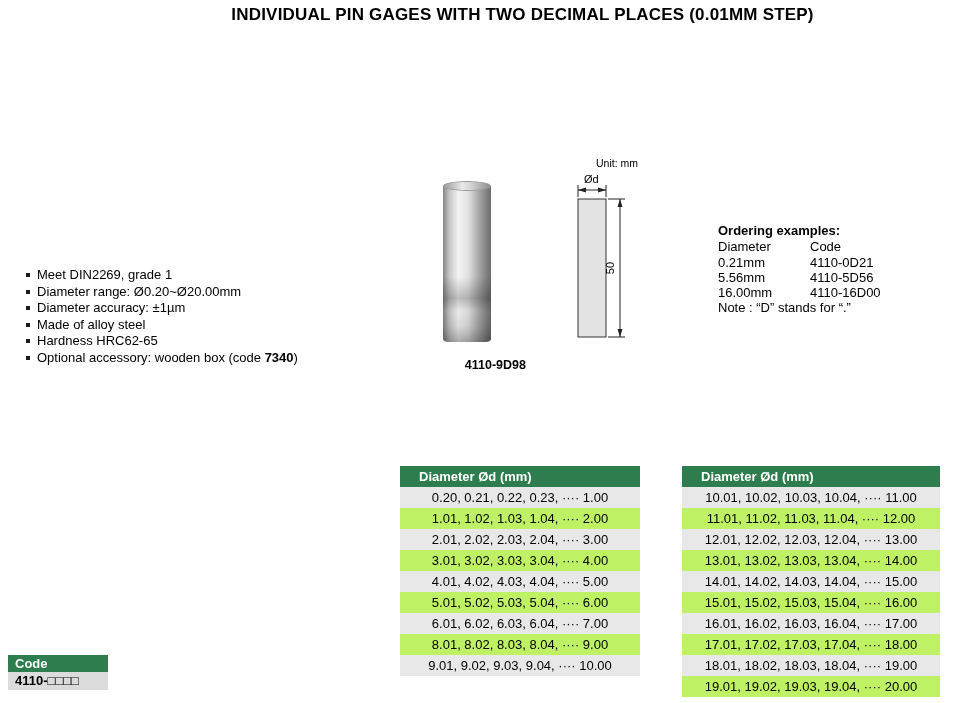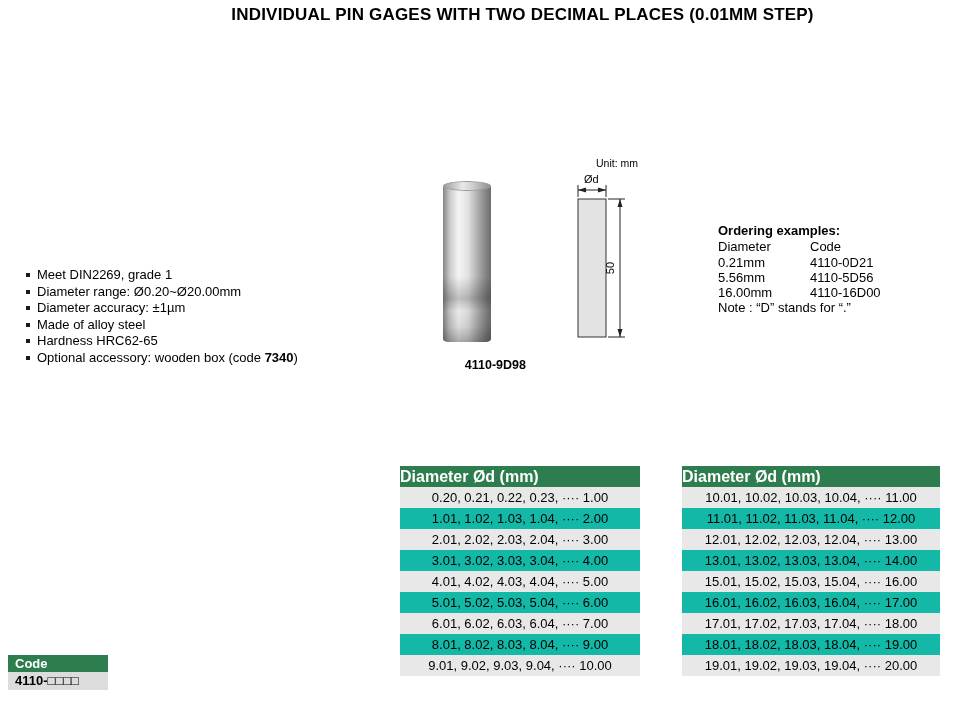--- a/index.html
+++ b/index.html
@@ -44,23 +44,23 @@
   .ordering { position:absolute; left:718px; top:223px; width:240px; font-size:13px; line-height:15.3px; }
   .ordering-title { font-weight:700; margin-bottom:1px; }
   .ord-row { display:flex; }
   .ord-col1 { width:92px; }
   
   .dtable { position:absolute; top:466px; }
   .dtable-left  { left:400px; width:240px; }
   .dtable-right { left:682px; width:258px; }
   .dtable-header {
     height:21px; line-height:21px; background:#2e7d4f; color:#fff;
-    font-size:16px; font-weight:700; 
+    font-size:13px; font-weight:700; padding-left:19px;
   }
-  .t-row { height:21px; line-height:21px; font-size:13px; text-align:center; background:#14b8a6; }
+  .t-row { height:21px; line-height:21px; font-size:13px; text-align:center; background:#bef264; }
   .t-rows .t-row:nth-child(odd) { background:#e8e8e8; }
   
   .code-block { position:absolute; left:8px; top:655px; width:100px; }
   .code-header {
     height:17px; line-height:17px; background:#2e7d4f; color:#fff;
     font-size:13px; font-weight:700; padding-left:7px;
   }
   .code-value {
     height:18px; line-height:18px; background:#dcdcdc; color:#000;
     font-size:13px; font-weight:700; padding-left:7px;
@@ -165,20 +165,21 @@
     </div>
   </div>
 
   <div class="dtable dtable-right">
     <div class="dtable-header">Diameter Ød (mm)</div>
     <div class="t-rows">
       <div class="t-row">10.01, 10.02, 10.03, 10.04, ···· 11.00</div>
       <div class="t-row">11.01, 11.02,  11.03, 11.04, ···· 12.00</div>
       <div class="t-row">12.01, 12.02, 12.03, 12.04, ···· 13.00</div>
       <div class="t-row">13.01, 13.02, 13.03, 13.04, ···· 14.00</div>
+      <div class="t-row">14.01, 14.02, 14.03, 14.04, ···· 15.00</div>
       <div class="t-row">15.01, 15.02, 15.03, 15.04, ···· 16.00</div>
       <div class="t-row">16.01, 16.02, 16.03, 16.04, ···· 17.00</div>
       <div class="t-row">17.01, 17.02, 17.03, 17.04, ···· 18.00</div>
       <div class="t-row">18.01, 18.02, 18.03, 18.04, ···· 19.00</div>
       <div class="t-row">19.01, 19.02, 19.03, 19.04, ···· 20.00</div>
     </div>
   </div>
 
   <div class="code-block">
     <div class="code-header">Code</div>

